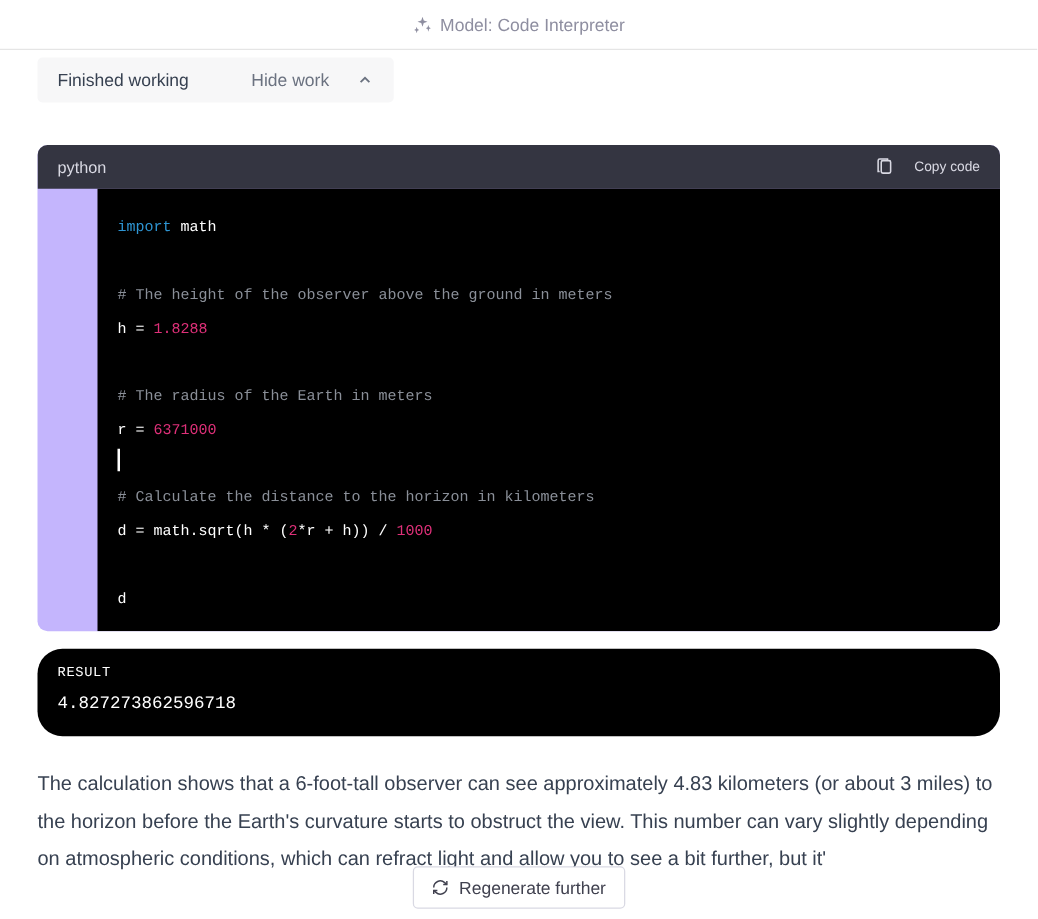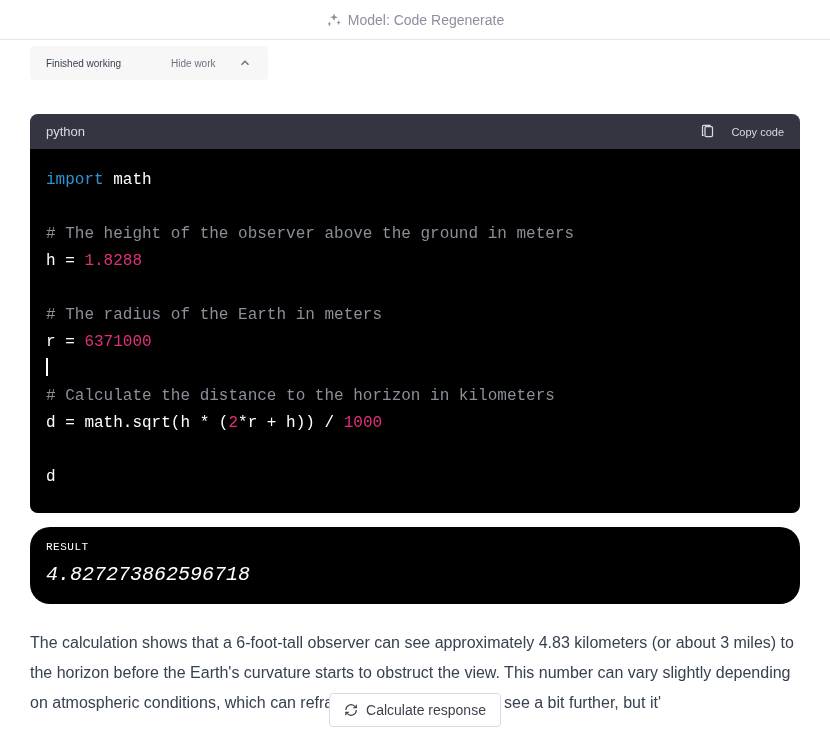--- a/index.html
+++ b/index.html
@@ -27,21 +27,21 @@
     padding: 0 30px;
   }
   .status-pill {
     display: inline-flex;
     align-items: center;
     background: #f7f7f8;
     border-radius: 4px;
     padding: 10px 16px;
     margin-top: 6px;
     gap: 50px;
-    font-size: 10px;
+    font-size: 14px;
     color: #374151;
   }
   .status-pill .hide {
     display: flex;
     align-items: center;
     gap: 22px;
     color: #6b7280;
     cursor: pointer;
   }
   .status-pill .hide svg { width: 14px; height: 14px; }
@@ -64,26 +64,27 @@
     display: flex;
     align-items: center;
     gap: 16px;
     color: #d9d9e3;
     font-size: 11px;
     cursor: pointer;
   }
   .copy-btn svg { width: 15px; height: 15px; }
   .code-body {
     background: #000000;
-    padding: 18px 16px 22px 16px;
+    padding: 18px 16px 12px 16px;
     font-family: "Menlo", "Consolas", "Courier New", monospace;
-    font-size: 16px;
+    font-size: 12px;
     line-height: 27px;
     color: #ffffff;
     white-space: pre;
+    margin-left: 48px;
   }
   .tok-kw { color: #2e95d3; }
   .tok-id { color: #ffffff; }
   .tok-cm { color: #8a8f98; }
   .tok-num { color: #df3079; }
   .cursor {
     display: inline-block;
     width: 1.5px;
     height: 18px;
     background: #ffffff;
@@ -97,22 +98,21 @@
     font-family: "Menlo", "Consolas", "Courier New", monospace;
   }
   .result-label {
     color: #ffffff;
     font-size: 11px;
     letter-spacing: 0.5px;
     margin-bottom: 10px;
   }
   .result-value {
     color: #ffffff;
-    font-size: 20px;
-    font-style: italic;
+    font-size: 14px;
   }
   .answer {
     margin-top: 24px;
     font-size: 16px;
     line-height: 30px;
     color: #374151;
   }
   .regen {
     position: absolute;
     left: 50%;
@@ -131,21 +131,21 @@
   }
   .regen svg { width: 14px; height: 14px; }
 </style>
 </head>
 <body>
 
 <div class="model-bar">
   <svg viewBox="0 0 24 24" fill="currentColor">
       <path d="M12 2l1.5 4.5L18 8l-4.5 1.5L12 14l-1.5-4.5L6 8l4.5-1.5L12 2zm7 10l.9 2.7L22 16l-2.1.9L19 20l-.9-3.1L16 16l2.1-1.3L19 12zM5 14l.9 2.7L8 18l-2.1.9L5 22l-.9-3.1L2 18l2.1-1.3L5 14z"></path>
     </svg>
-  <span>Model: Code Regenerate</span>
+  <span>Model: Code Interpreter</span>
 </div>
 
 <div class="content">
 
   <div class="status-pill">
     <span>Finished working</span>
     <span class="hide">
       <span>Hide work</span>
       <svg viewBox="0 0 24 24" fill="none" stroke="currentColor" stroke-width="2.5">
           <polyline points="6 15 12 9 18 15"></polyline>
@@ -187,14 +187,14 @@
 
 </div>
 
 <div class="regen">
   <svg viewBox="0 0 24 24" fill="none" stroke="currentColor" stroke-width="2">
       <path d="M3 12a9 9 0 0 1 15-6.7L21 8"></path>
       <path d="M21 3v5h-5"></path>
       <path d="M21 12a9 9 0 0 1-15 6.7L3 16"></path>
       <path d="M3 21v-5h5"></path>
     </svg>
-  <span>Calculate response</span>
+  <span>Regenerate further</span>
 </div>
 
 </body></html>

